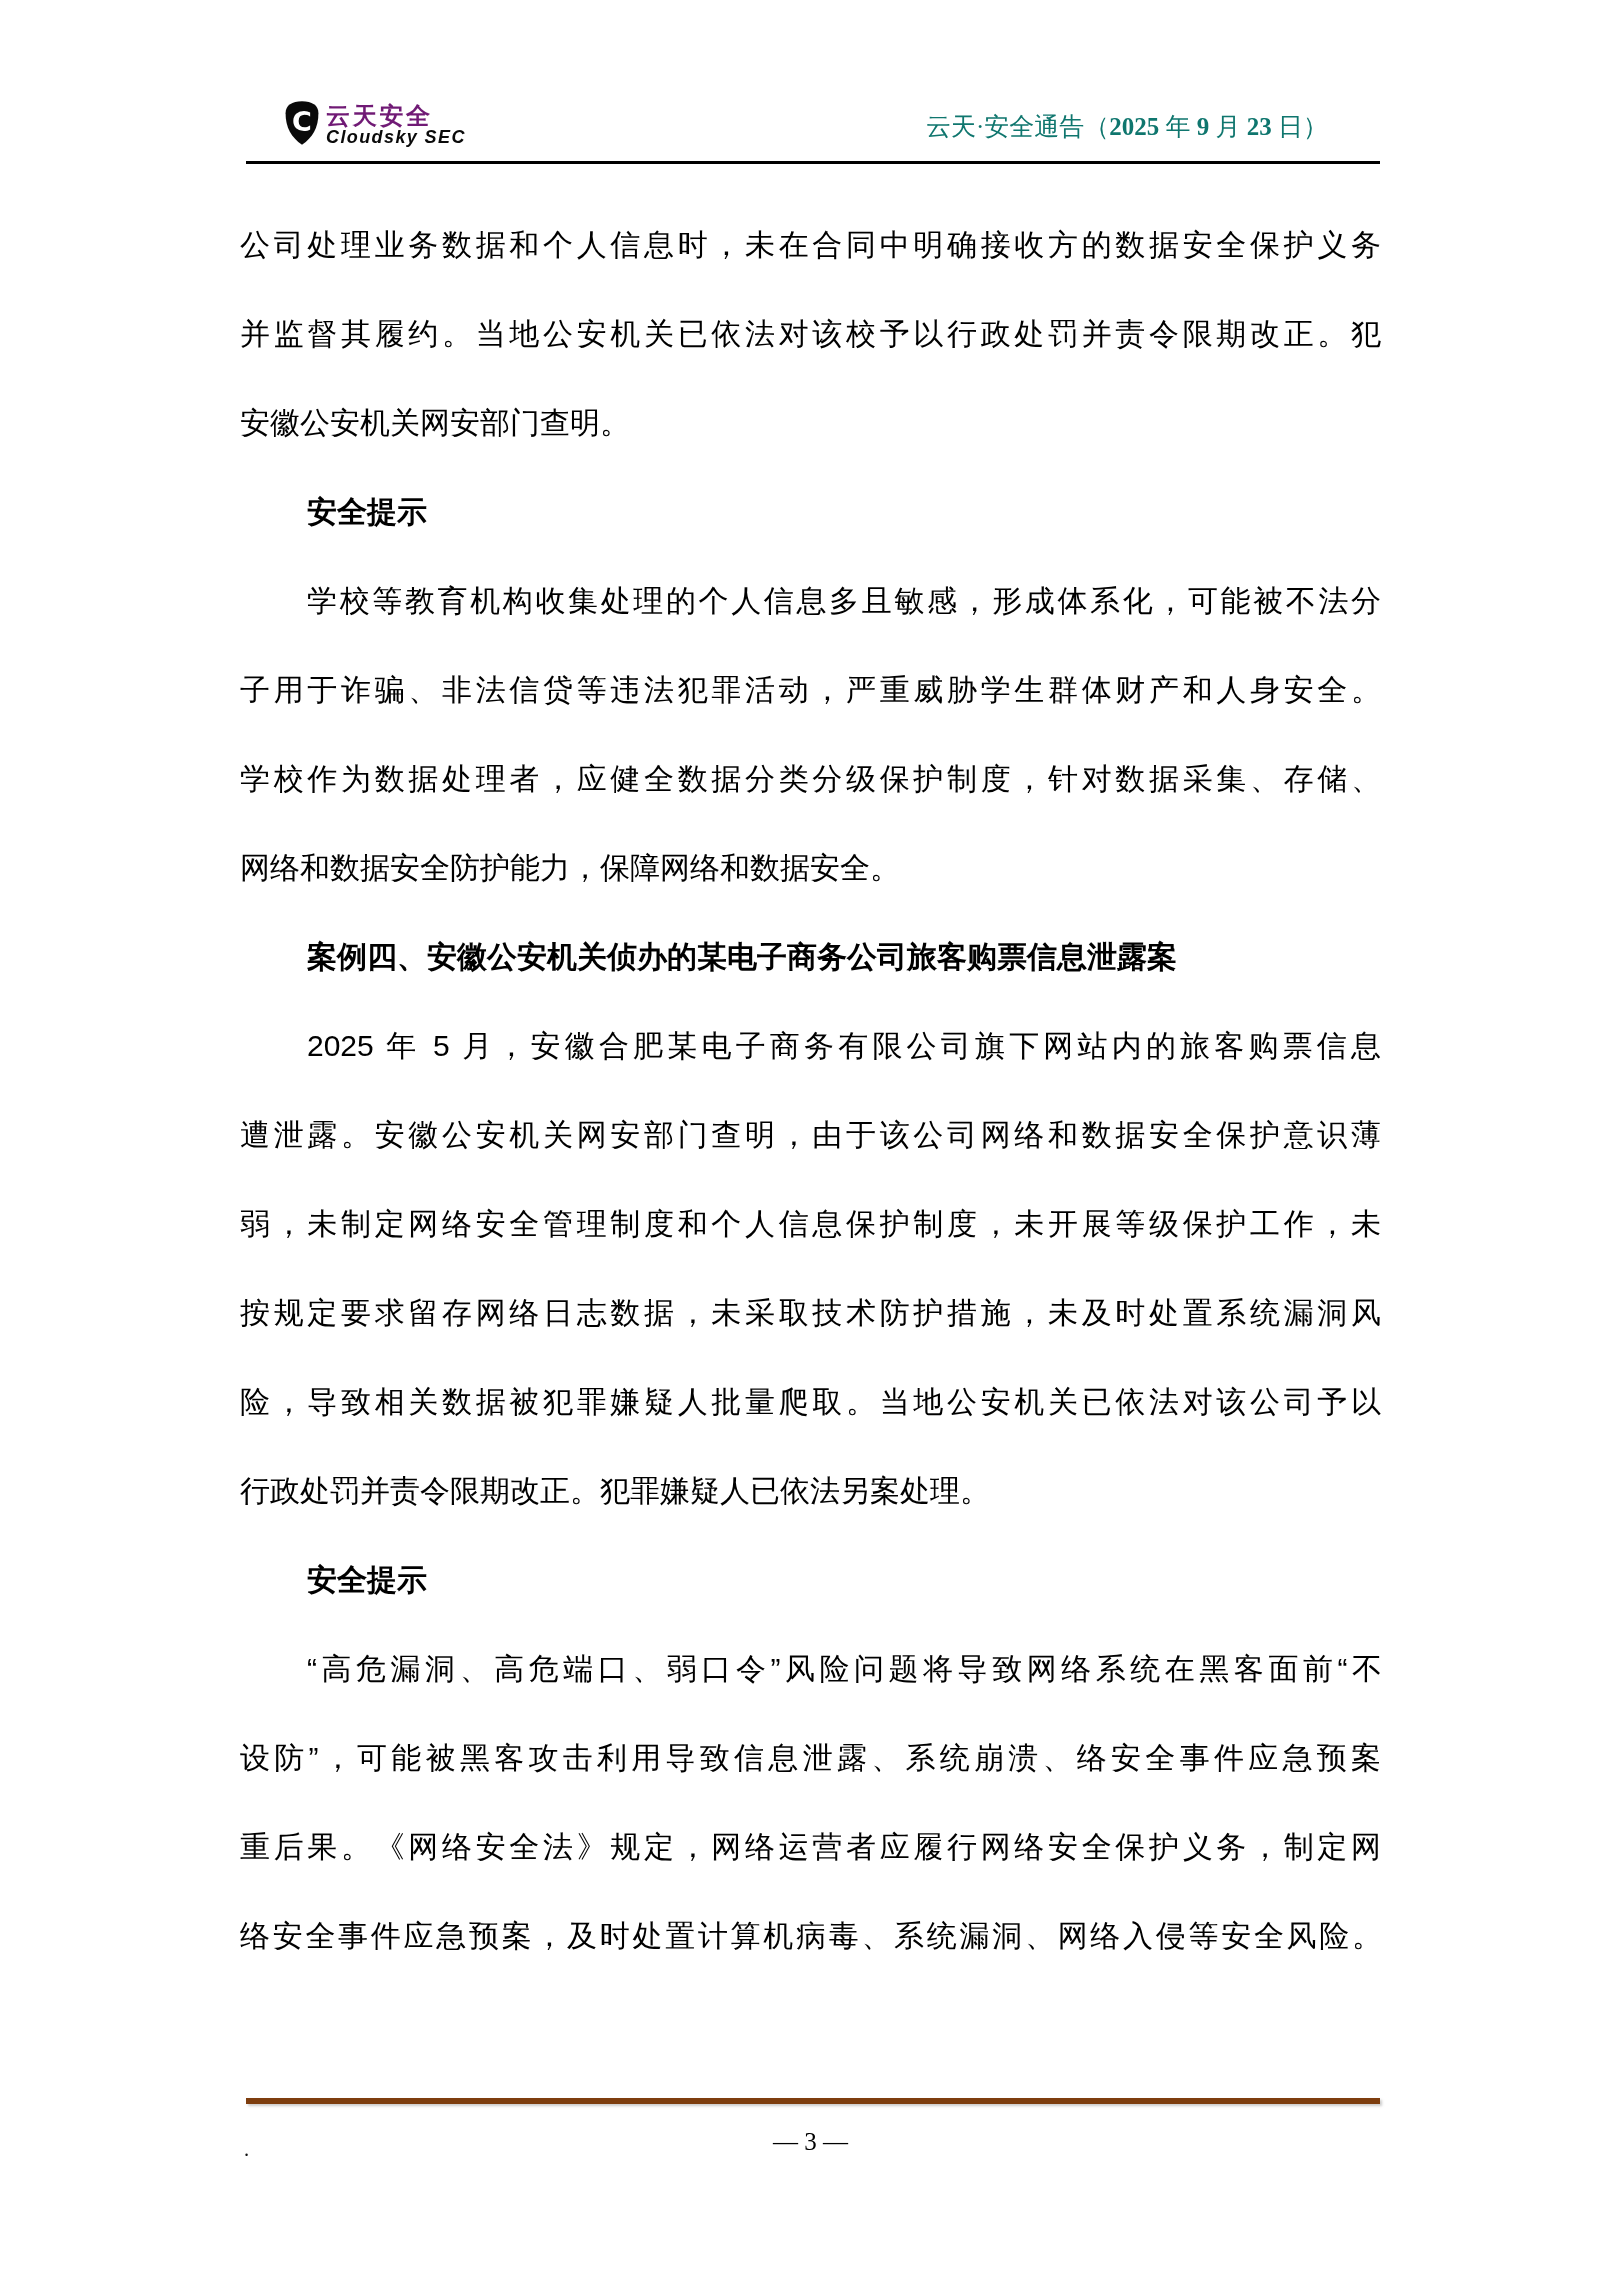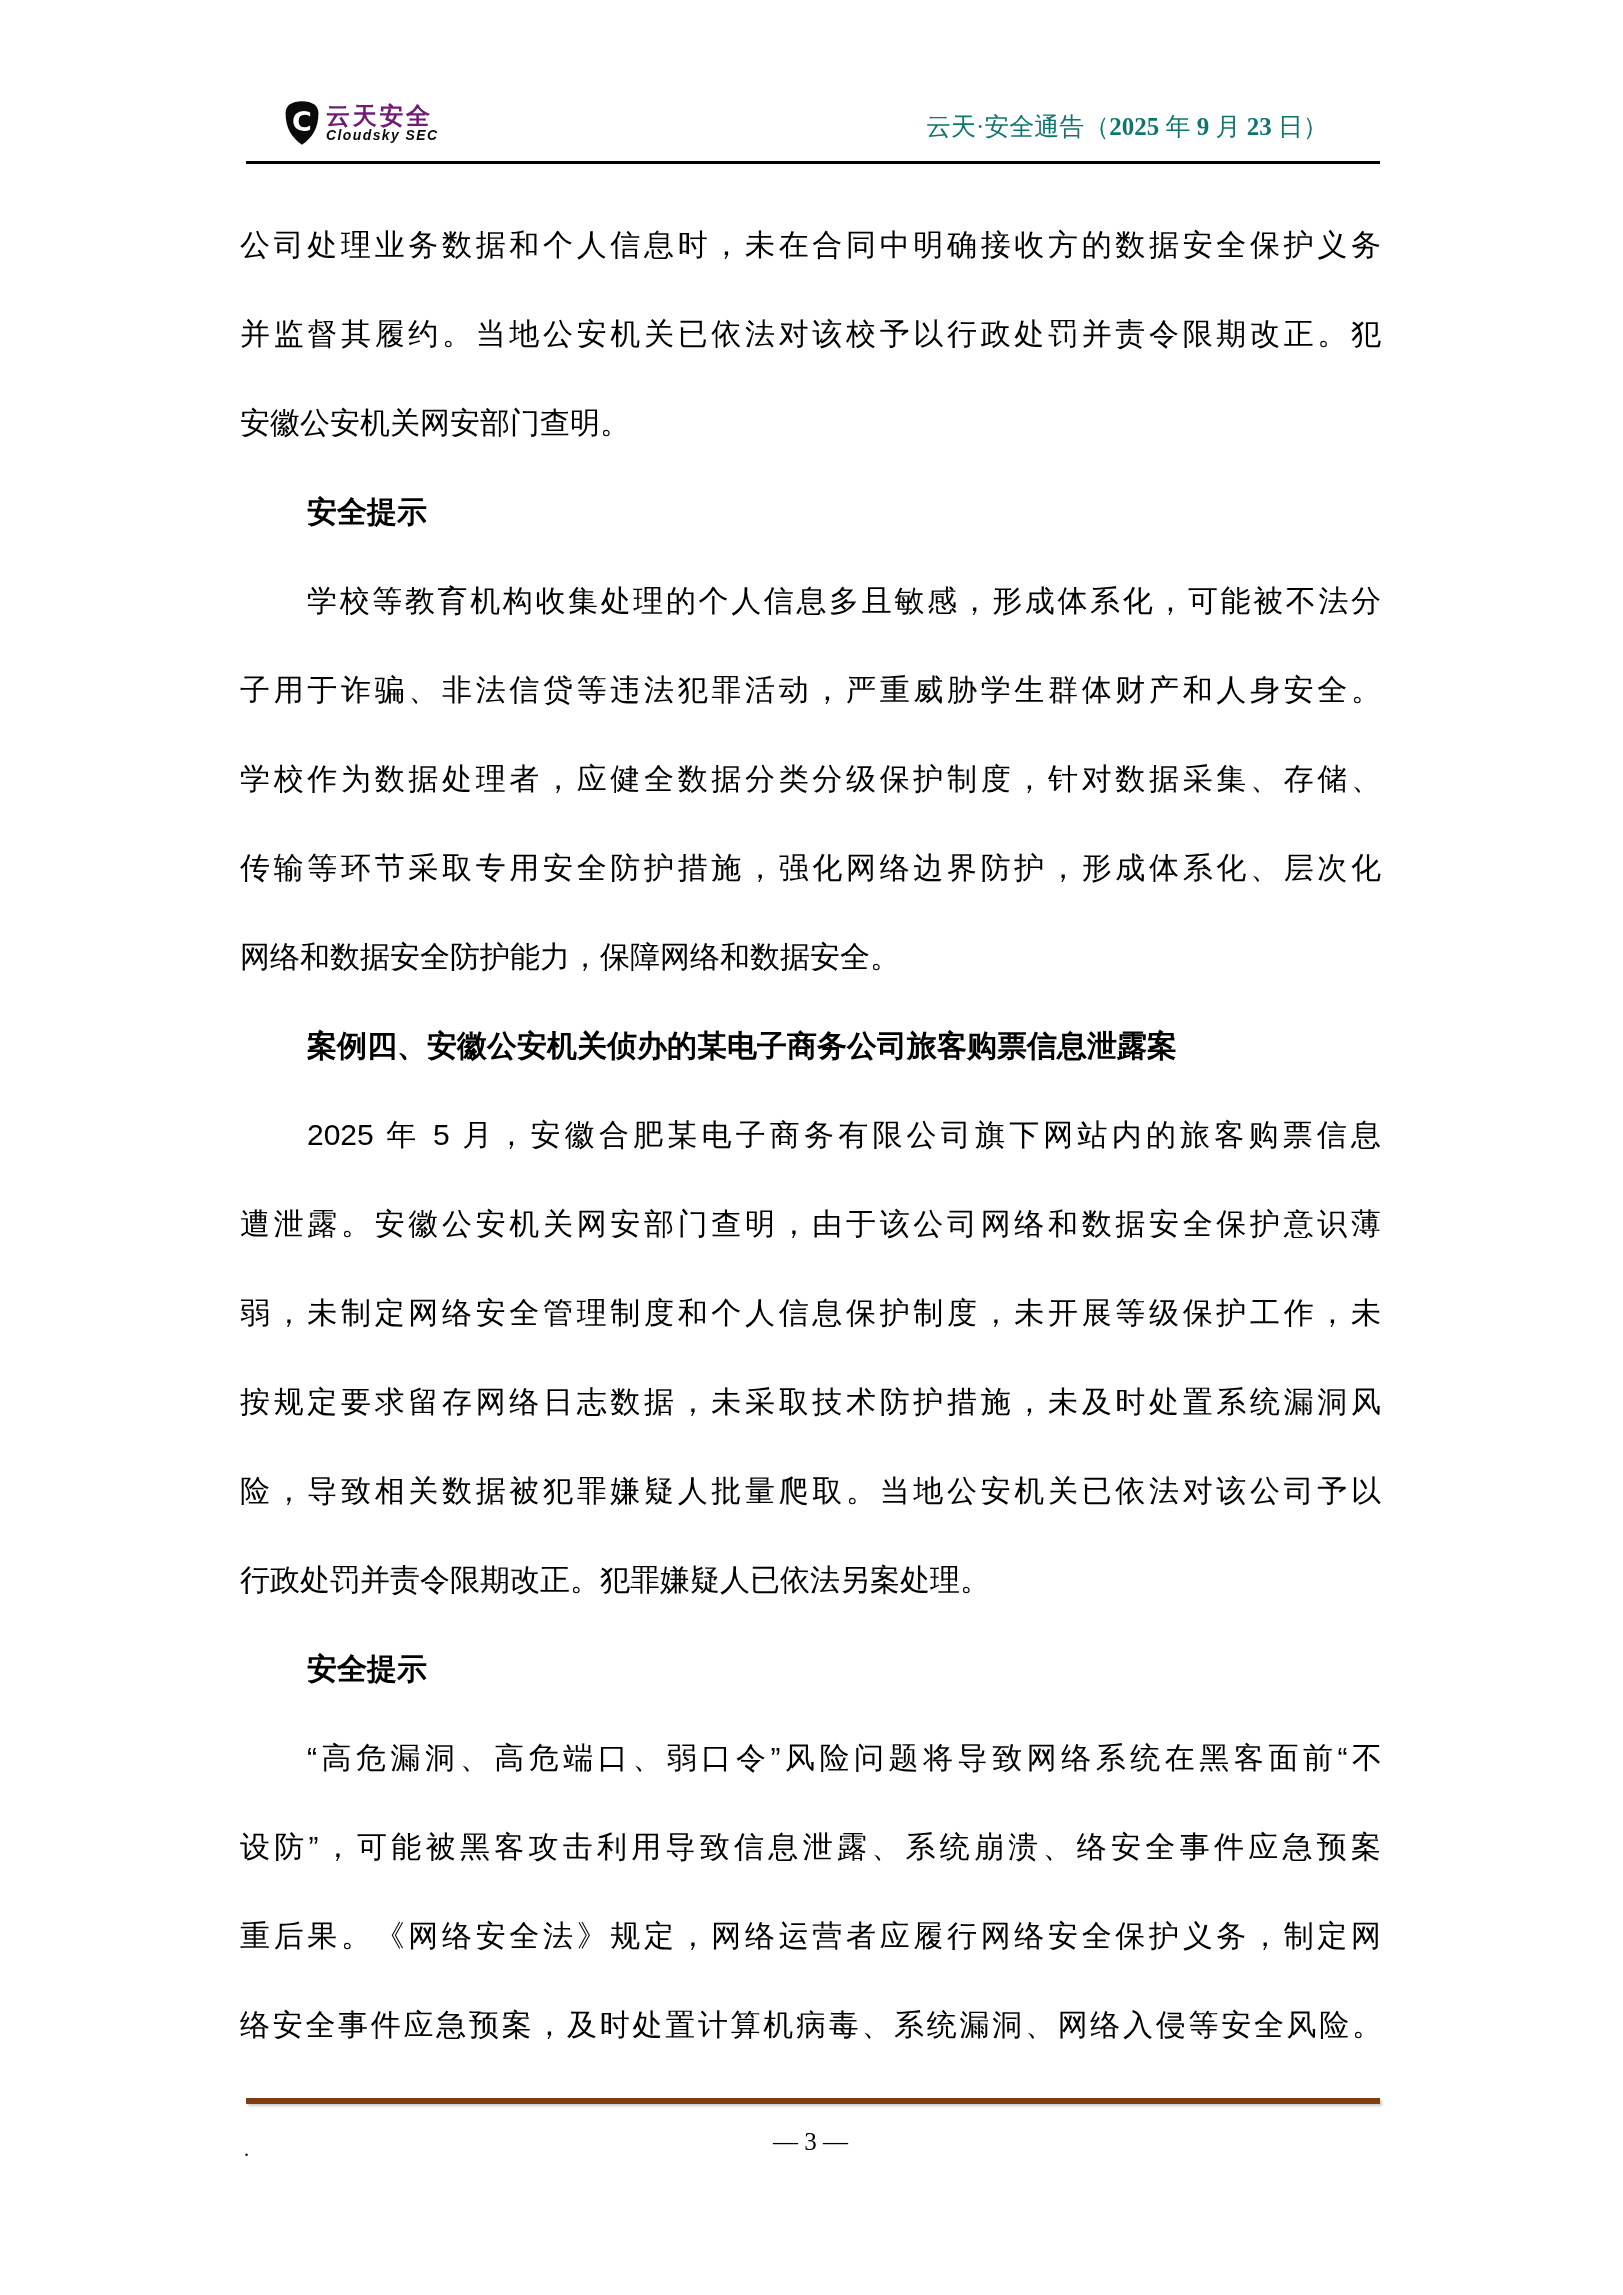--- a/index.html
+++ b/index.html
@@ -13,21 +13,21 @@
   .logo .c-letter{
     position:absolute;left:0;top:1.4px;width:40px;height:41px;display:flex;
     align-items:center;justify-content:center;color:#fff;font-weight:700;
     font-size:27px;font-family:"DejaVu Sans",sans-serif;
   }
   .brand-cn{
     position:absolute;left:326px;top:100px;font-size:24px;font-weight:700;
     letter-spacing:2.7px;color:#701a75;
   }
   .brand-en{
-    position:absolute;left:326px;top:127px;font-size:14px;font-weight:700;
+    position:absolute;left:326px;top:127px;font-size:18px;font-weight:700;
     font-style:italic;letter-spacing:1.4px;color:#0a0a0a;
   }
   .header-title{
     position:absolute;left:750px;top:110px;width:578px;text-align:right;
     font-family:"Liberation Serif",serif;font-size:25px;color:#0f766e;
     white-space:nowrap;
   }
   .header-title b{font-weight:700;}
   .header-rule{
     position:absolute;left:246px;top:161px;width:1134px;height:3.4px;background:#000;
@@ -77,21 +77,20 @@
 <div class="header-rule" style="background: rgb(0, 0, 0);"></div>
 
 <div class="doc-body">
     <div class="line justify">公司处理业务数据和个人信息时，未在合同中明确接收方的数据安全保护义务</div>
     <div class="line justify">并监督其履约。当地公安机关已依法对该校予以行政处罚并责令限期改正。犯</div>
     <div class="line">安徽公安机关网安部门查明。</div>
     <div class="line heading indent">安全提示</div>
     <div class="line indent justify">学校等教育机构收集处理的个人信息多且敏感，形成体系化，可能被不法分</div>
     <div class="line justify">子用于诈骗、非法信贷等违法犯罪活动，严重威胁学生群体财产和人身安全。</div>
     <div class="line justify">学校作为数据处理者，应健全数据分类分级保护制度，针对数据采集、存储、</div>
-    <div class="line justify">传输等环节采取专用安全防护措施，强化网络边界防护，形成体系化、层次化</div>
     <div class="line">网络和数据安全防护能力，保障网络和数据安全。</div>
     <div class="line heading indent">案例四、安徽公安机关侦办的某电子商务公司旅客购票信息泄露案</div>
     <div class="line indent justify">2025 年 5 月，安徽合肥某电子商务有限公司旗下网站内的旅客购票信息</div>
     <div class="line justify">遭泄露。安徽公安机关网安部门查明，由于该公司网络和数据安全保护意识薄</div>
     <div class="line justify">弱，未制定网络安全管理制度和个人信息保护制度，未开展等级保护工作，未</div>
     <div class="line justify">按规定要求留存网络日志数据，未采取技术防护措施，未及时处置系统漏洞风</div>
     <div class="line justify">险，导致相关数据被犯罪嫌疑人批量爬取。当地公安机关已依法对该公司予以</div>
     <div class="line">行政处罚并责令限期改正。犯罪嫌疑人已依法另案处理。</div>
     <div class="line heading indent">安全提示</div>
     <div class="line indent justify tight">“高危漏洞、高危端口、弱口令”风险问题将导致网络系统在黑客面前“不</div>

